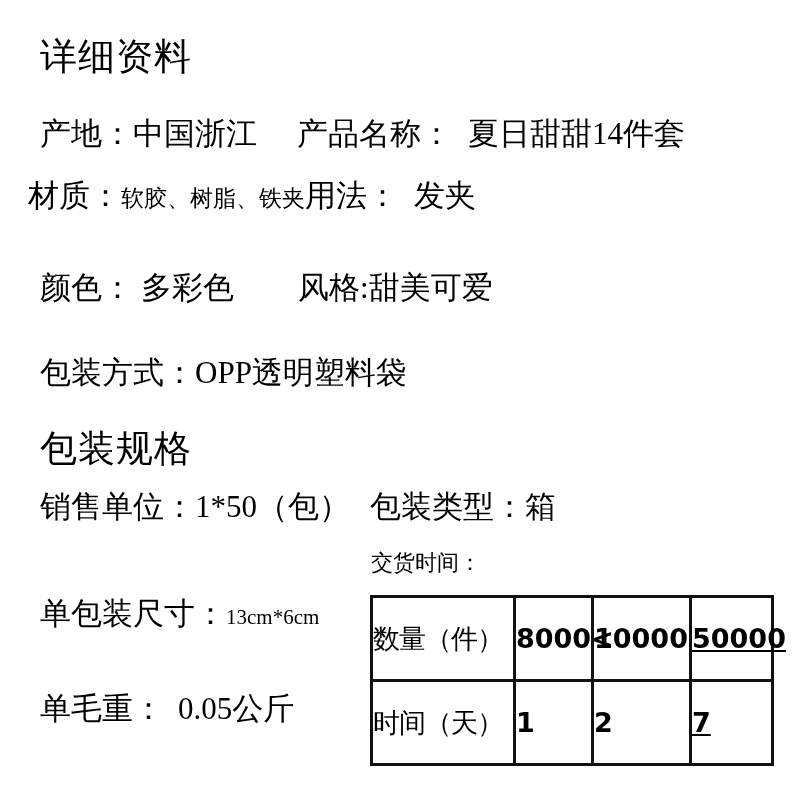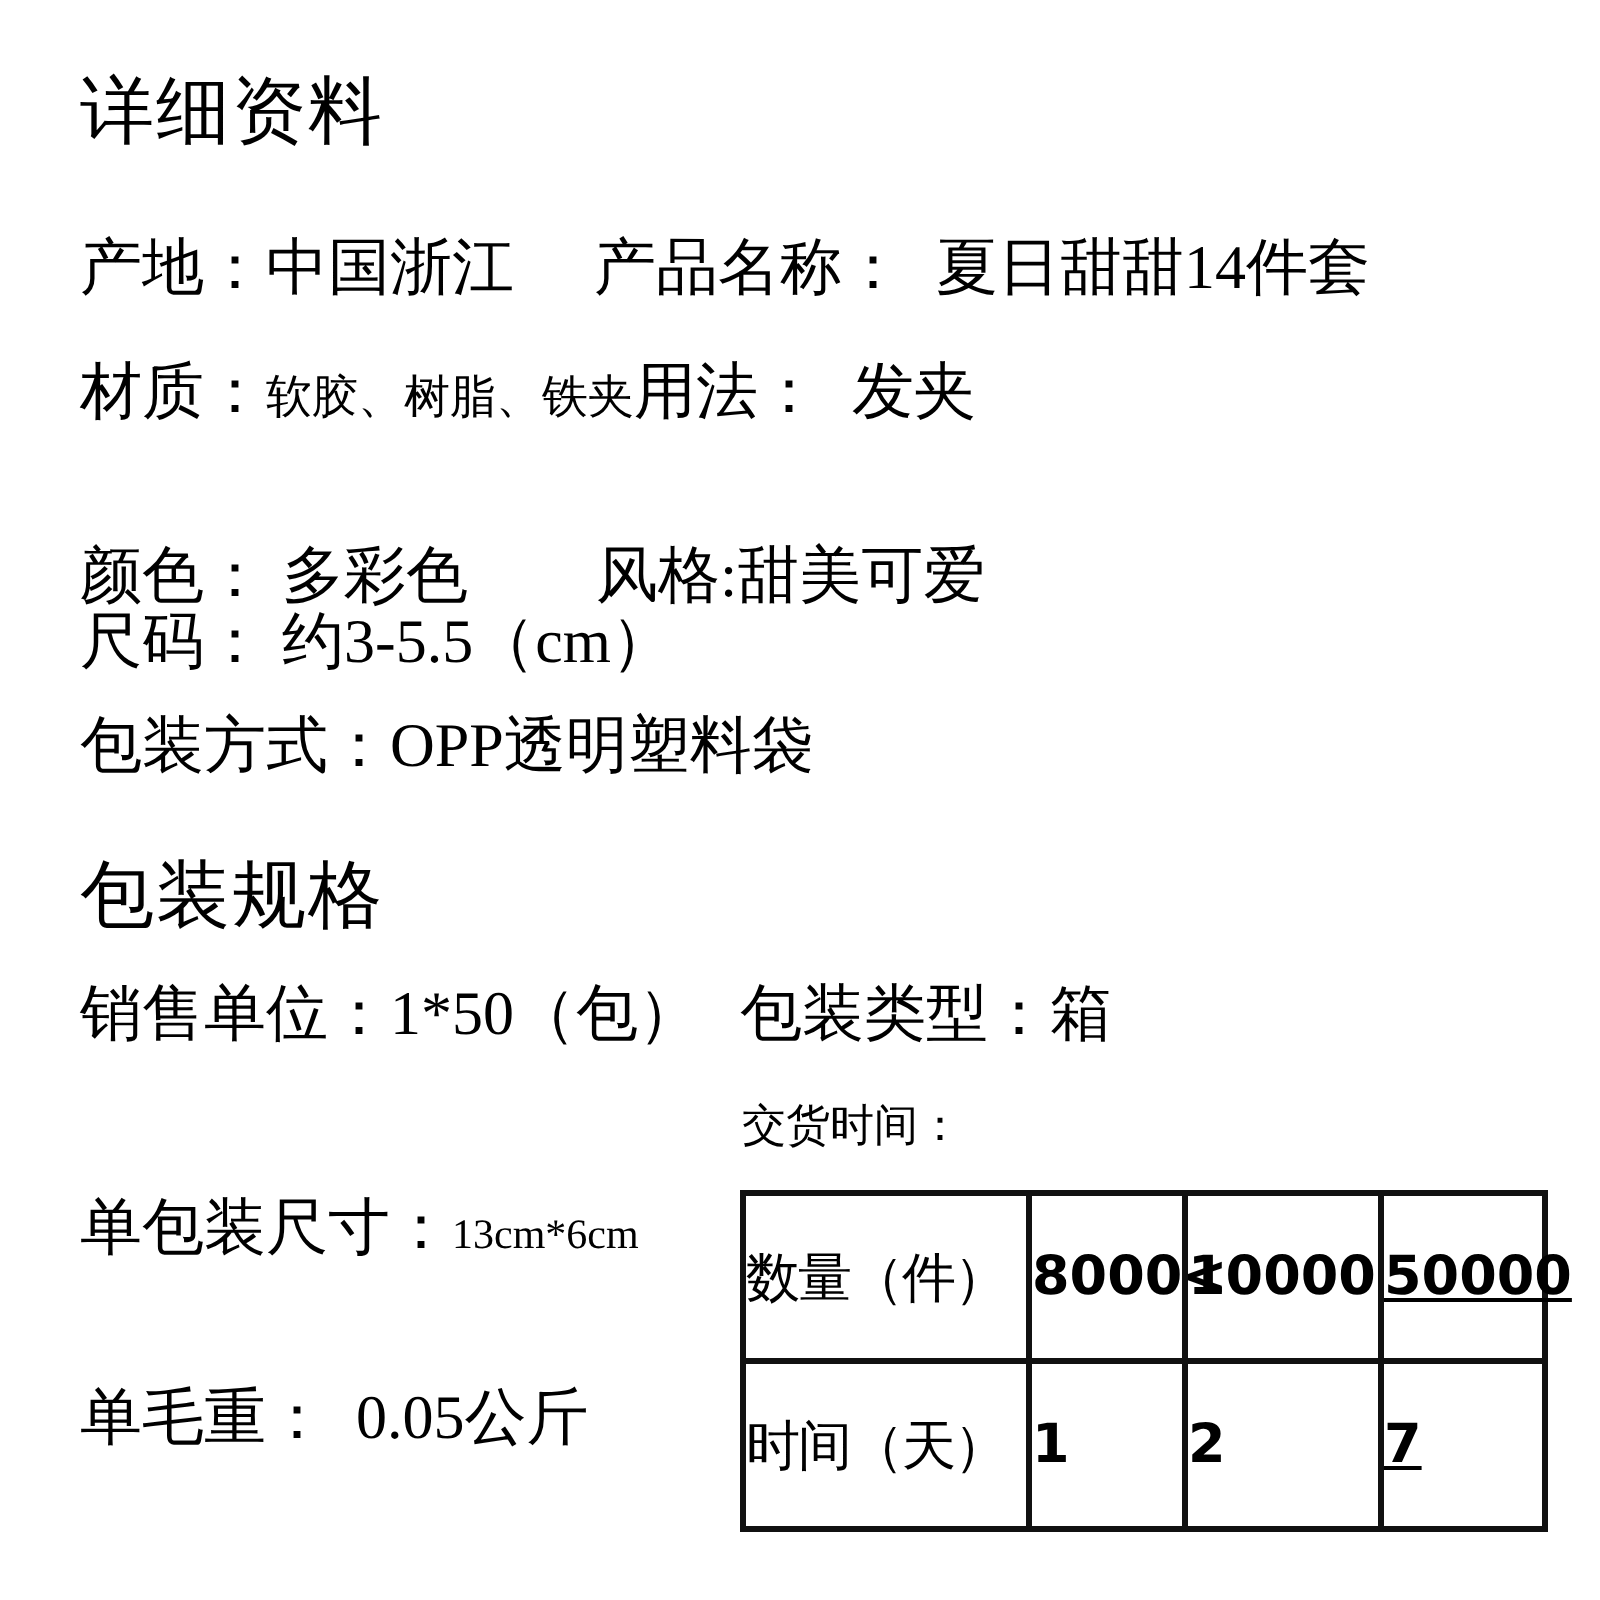--- a/index.html
+++ b/index.html
@@ -90,31 +90,28 @@
 <body>
 
 <div class="page">
 
   <div class="abs heading" style="left:40px; top:38px;">详细资料</div>
 
   <div class="abs row" style="left:40px; top:118px;">
     <span>产地：</span><span>中国浙江</span><span style="display:inline-block;width:40px;"></span><span>产品名称：</span><span style="display:inline-block;width:16px;"></span><span>夏日甜甜14件套</span>
   </div>
 
-  <div class="abs row" style="left:40px; top:180px;">
+  <div class="abs row" style="left:28px; top:180px;">
     <span>材质：</span><span class="small-val">软胶、树脂、铁夹</span><span>用法：</span><span style="display:inline-block;width:16px;"></span><span>发夹</span>
   </div>
 
   <div class="abs row" style="left:40px; top:232px;margin-top:40px;">
     <span>颜色：</span><span style="display:inline-block;width:8px;"></span><span>多彩色</span><span style="display:inline-block;width:64px;"></span><span>风格:</span><span>甜美可爱</span>
   </div>
 
-  <div class="abs row" style="left:40px; top:305px;">
-    <span>尺码：</span><span style="display:inline-block;width:8px;"></span><span>约3-5.5（cm）</span>
-  </div>
 
   <div class="abs row" style="left:40px; top:357px;">
     <span>包装方式：</span><span>OPP透明塑料袋</span>
   </div>
 
   <div class="abs heading" style="left:40px; top:430px;">包装规格</div>
 
   <div class="abs row" style="left:40px; top:491px;">
     <span>销售单位：</span><span>1*50（包）</span><span style="display:inline-block;width:20px;"></span><span>包装类型：</span><span>箱</span>
   </div>

